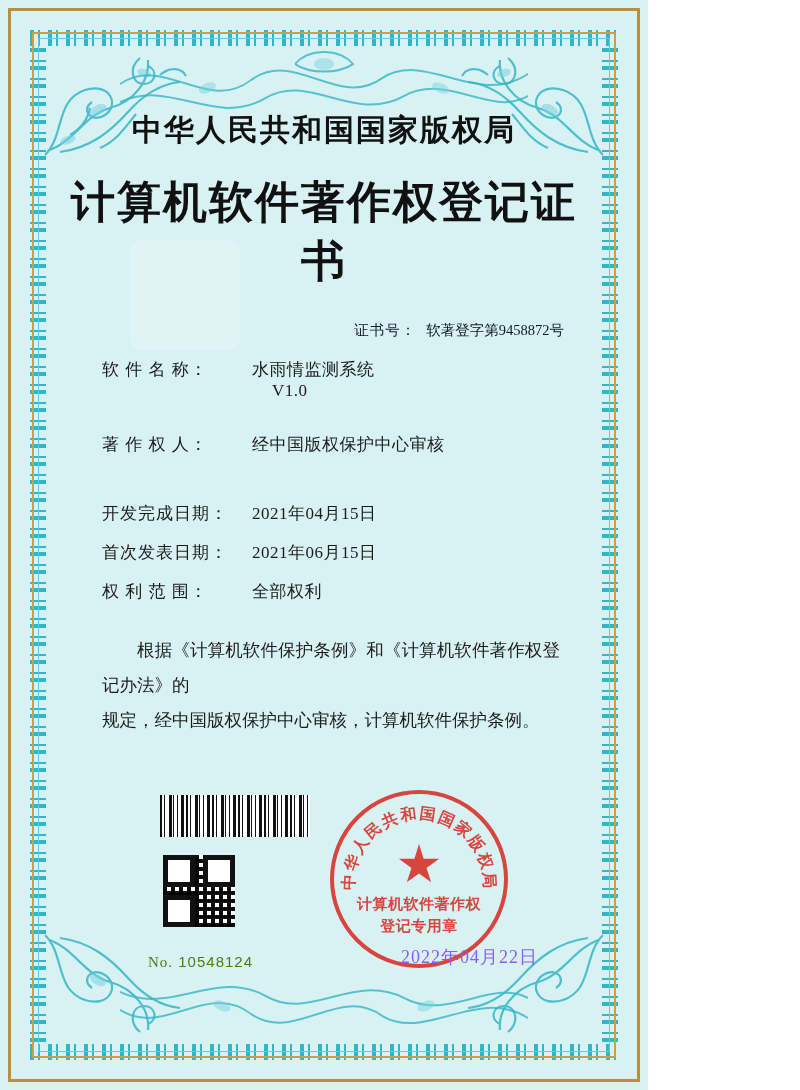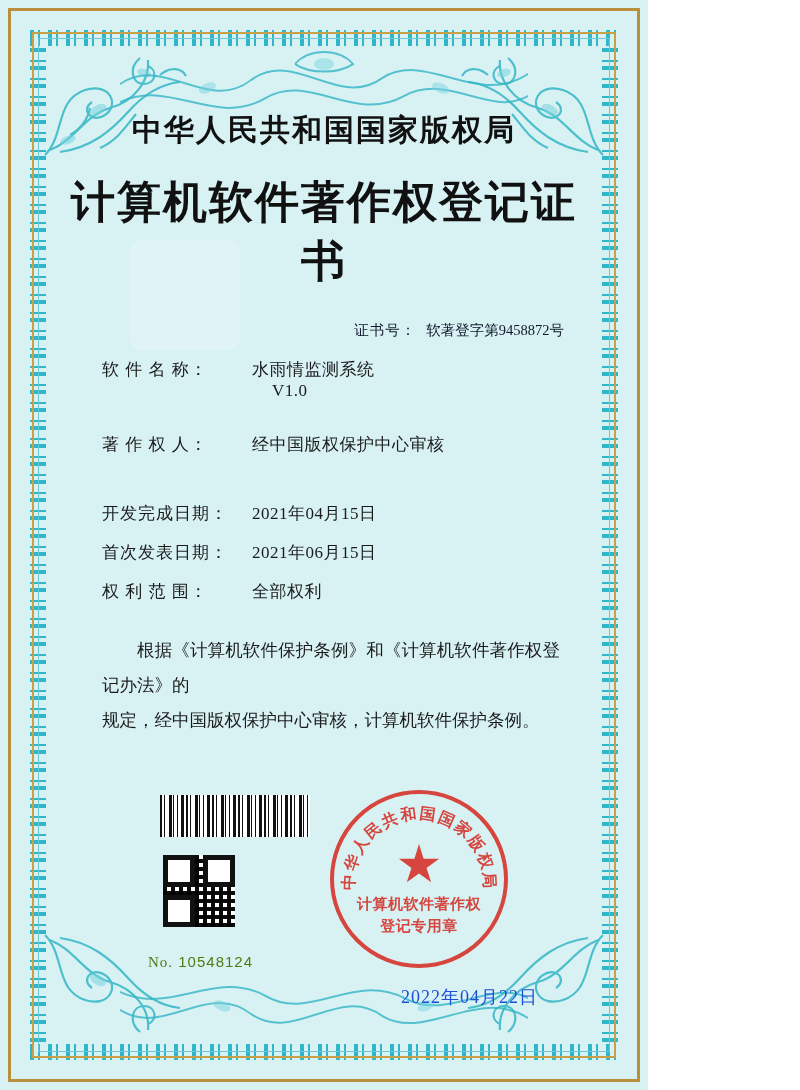--- a/index.html
+++ b/index.html
@@ -245,23 +245,22 @@
     line-height: 1.45;
     font-weight: bold;
     letter-spacing: .5px;
   }
 
   .issue-date {
     position: absolute;
     right: 110px;
     top: 945px;
     font-size: 18px;
-    color: #1d4ed8;
+    color: #8b5cf6;
     letter-spacing: 1px;
-    margin-top: 40px;
   }
 
   
   .watermark {
     position:absolute;
     left: 130px; top: 240px;
     width: 110px; height: 110px;
     border-radius: 12px;
     background: rgba(255,255,255,.35);
     opacity:.6;

